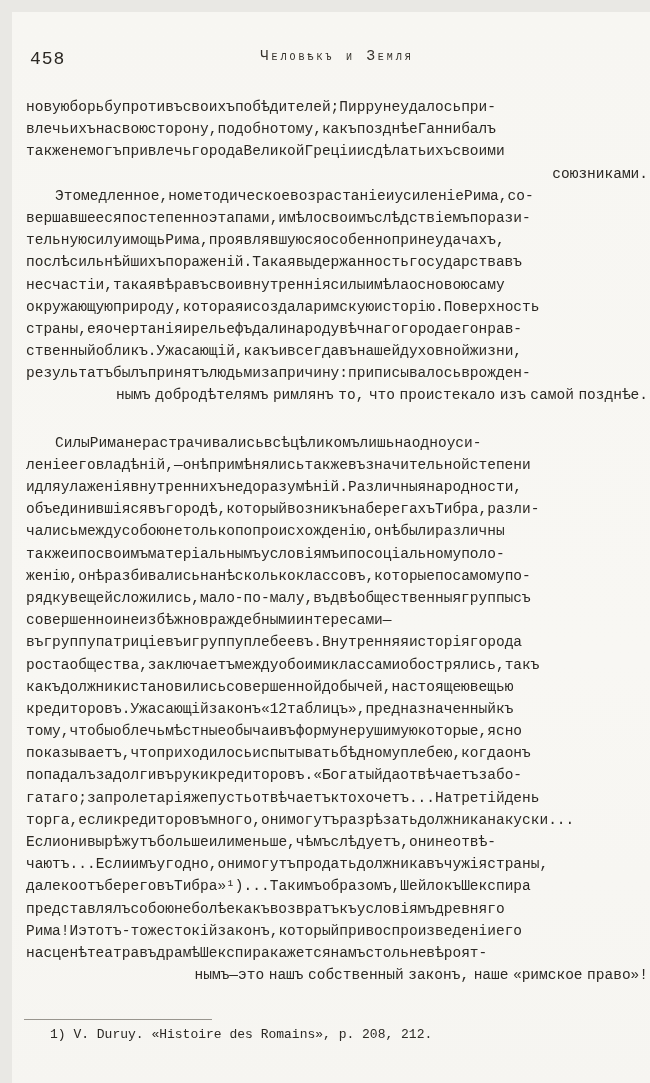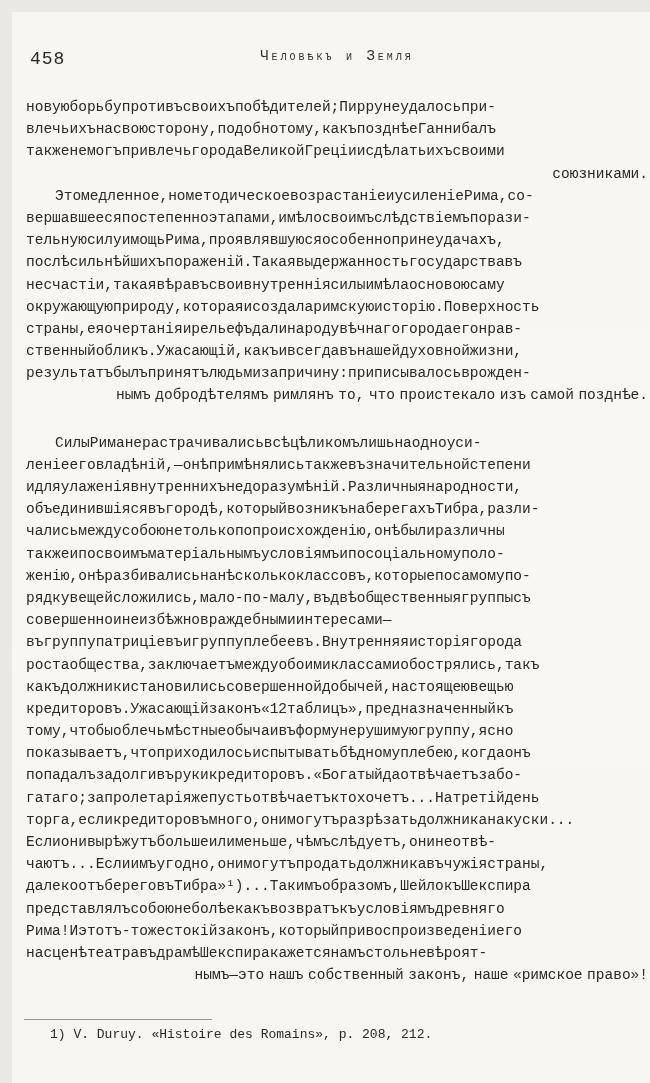--- a/index.html
+++ b/index.html
@@ -344,21 +344,21 @@
         </div>
         <div class="line">
           <span>тому,</span>
           <span>чтобы</span>
           <span>облечь</span>
           <span>мѣстные</span>
           <span>обычаи</span>
           <span>въ</span>
           <span>форму</span>
           <span>нерушимую</span>
-          <span>группу,</span>
+          <span>которые,</span>
           <span>ясно</span>
         </div>
         <div class="line">
           <span>показываетъ,</span>
           <span>что</span>
           <span>приходилось</span>
           <span>испытывать</span>
           <span>бѣдному</span>
           <span>плебею,</span>
           <span>когда</span>

